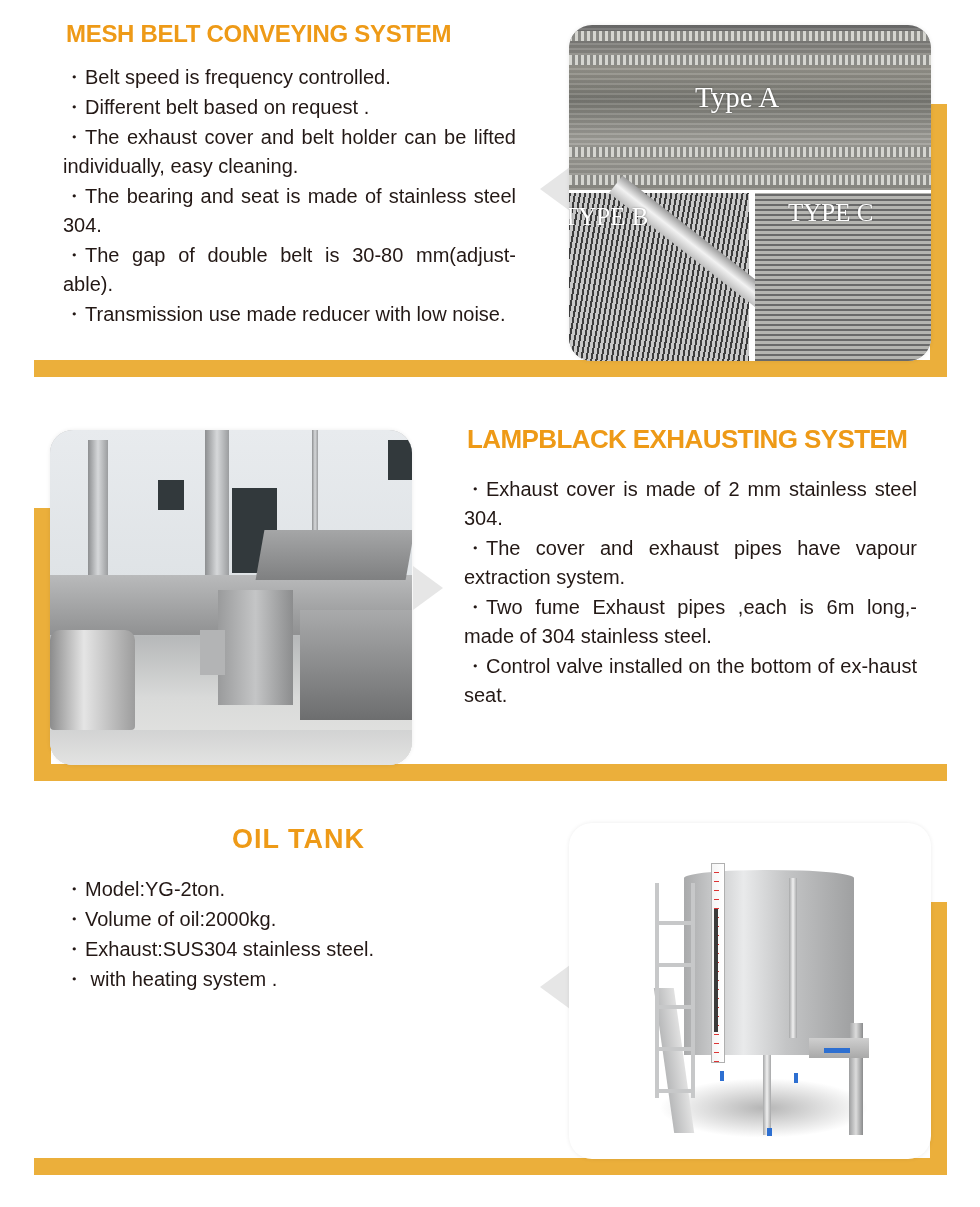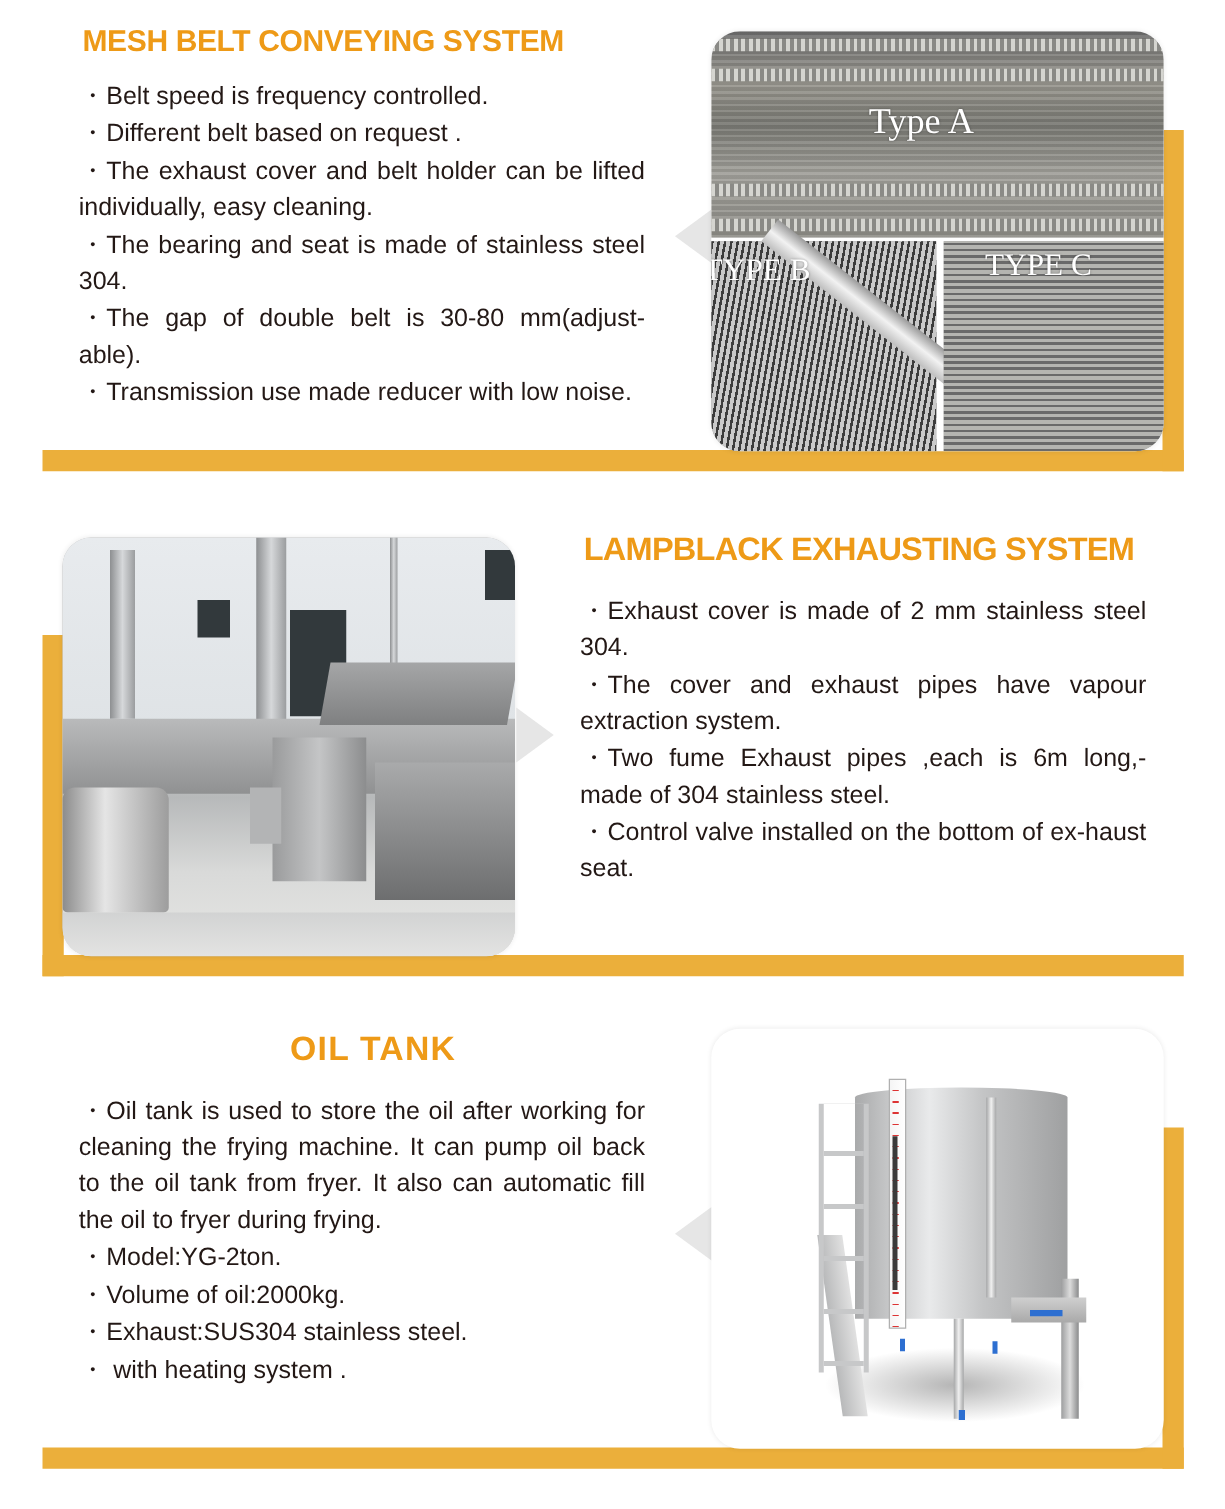--- a/index.html
+++ b/index.html
@@ -167,21 +167,20 @@
   </div>
 </div>
 
 <div class="section" style="top:800px;height:407px;">
   <div class="accent-bar" style="left:34px;top:358px;width:913px;height:17px;"></div>
   <div class="accent-bar" style="left:930px;top:102px;width:17px;height:273px;"></div>
 
   <div class="title" style="left:232px;top:24px;font-size:27px;letter-spacing:1px;">OIL TANK</div>
 
   <div class="bullets" style="left:62px;top:74px;width:455px;">
-    <p><span class="dot">・</span><span>Oil tank is used to store the oil after working for cleaning the frying machine. It can pump oil back to the oil tank from fryer. It also can automatic fill the oil to fryer during frying.</span></p>
     <p style="text-align:left;"><span class="dot">・</span><span>Model:YG-2ton.</span></p>
     <p style="text-align:left;"><span class="dot">・</span><span>Volume of oil:2000kg.</span></p>
     <p style="text-align:left;"><span class="dot">・</span><span>Exhaust:SUS304 stainless steel.</span></p>
     <p style="text-align:left;white-space:pre;"><span class="dot">・</span><span> with heating system .</span></p>
   </div>
 
   <div class="arrow left" style="left:540px;top:165px;"></div>
 
   <div class="photo" style="left:569px;top:23px;width:362px;height:336px;background:#ffffff;">
     <div class="tank-shadow" style="left:90px;top:255px;width:210px;height:60px;"></div>

